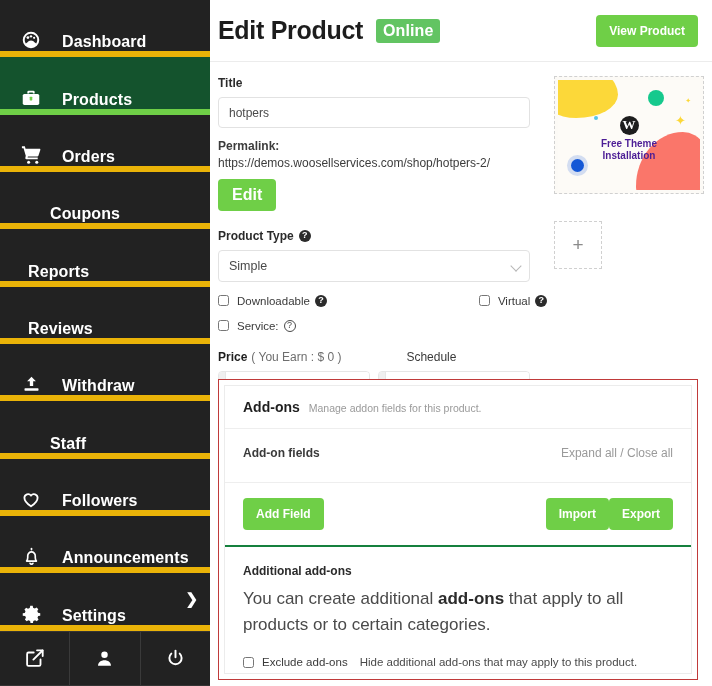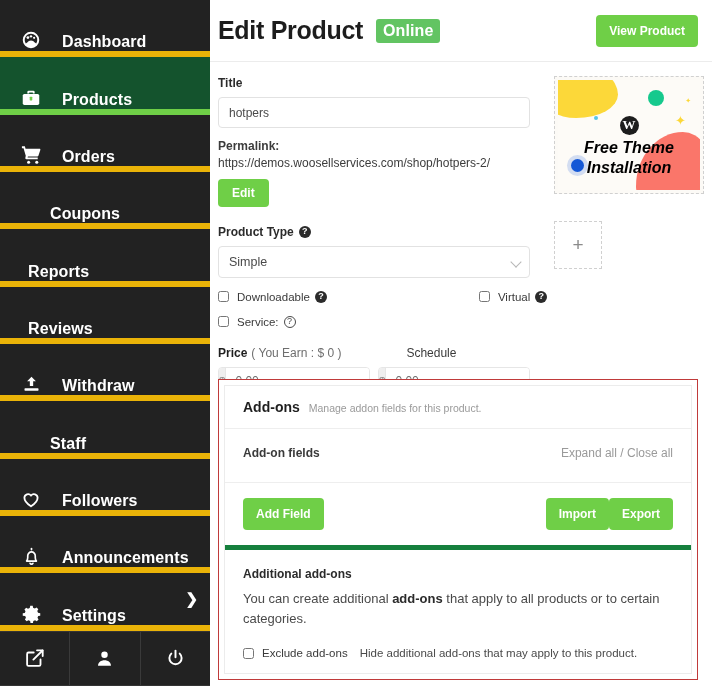--- a/index.html
+++ b/index.html
@@ -107,21 +107,21 @@
     outline: none;
   }
   .permalink-row {
     margin-top: 10px;
     font-size: 12px; color: #3c3c3c;
     line-height: 1.4;
   }
   .permalink-row b { font-weight: 700; }
   .btn-edit {
     margin-top: 7px;
-    padding: 7px 14px; font-size: 12px;
+    padding: 7px 14px; font-size: 16px;
   }
   .select-wrap { position: relative; }
   .select-input {
     width: 100%; height: 32px;
     border: 1px solid #e2e2e2; border-radius: 4px;
     background: #ffffff;
     font-family: "Liberation Sans", sans-serif;
     font-size: 12.5px; color: #4a4a4a;
     padding: 0 26px 0 10px;
     outline: none;
@@ -223,23 +223,22 @@
   }
   .wp-logo {
     width: 19px; height: 19px; border-radius: 50%;
     background: #1d1d1d; color: #fff;
     display: inline-flex; align-items: center; justify-content: center;
     font-size: 13px; font-weight: 700;
     font-family: "Liberation Serif", serif;
   }
   .img-caption .cap-txt {
     margin-top: 3px;
-    font-size: 16px; font-weight: 700; color: #000000;
+    font-size: 10px; font-weight: 700; color: #4c1d95;
     line-height: 1.25;
-    font-style: italic;
   }
   .add-img-box {
     width: 48px; height: 48px;
     margin-top: 27px;
     border: 1.5px dashed #d0d0d0;
     display: flex; align-items: center; justify-content: center;
     color: #8b8b8b; font-size: 19px; font-weight: 300;
     cursor: pointer;
   }
 
@@ -268,28 +267,28 @@
     padding: 17px 18px 22px 18px;
     border-bottom: 1px solid #eeeeee;
     display: flex; align-items: flex-end;
   }
   .addons-fields .t { font-size: 12px; font-weight: 700; color: #3a3a3a; }
   .addons-fields .links { margin-left: auto; font-size: 12px; color: #9a9a9a; }
   .addons-fields .links a { color: #9a9a9a; text-decoration: none; cursor: pointer; }
   .addons-actions {
     padding: 15px 18px;
     display: flex; align-items: flex-start;
-    border-bottom: 5px solid #15803d;
+    border-bottom: 2px solid #15803d;
   }
   .addons-actions .right { margin-left: auto; display: flex; }
   .addons-extra { padding: 17px 18px; }
   .addons-extra .h {
     font-size: 12px; font-weight: 700; color: #2b2b2b; margin-bottom: 8px;
   }
-  .addons-extra .p { font-size: 13px; color: #4a4a4a; line-height: 1.5; }
+  .addons-extra .p { font-size: 17px; color: #4a4a4a; line-height: 1.5; }
   .addons-extra .p b { font-weight: 700; color: #2b2b2b; }
   .exclude-row {
     display: flex; align-items: center;
     margin-top: 19px; font-size: 11.5px; color: #3a3a3a;
   }
   .exclude-row input[type=checkbox] {
     width: 11px; height: 11px; margin: 0 8px 0 0;
     accent-color: #6fcf47; cursor: pointer;
   }
   .exclude-row .hint { margin-left: 12px; color: #4a4a4a; }

